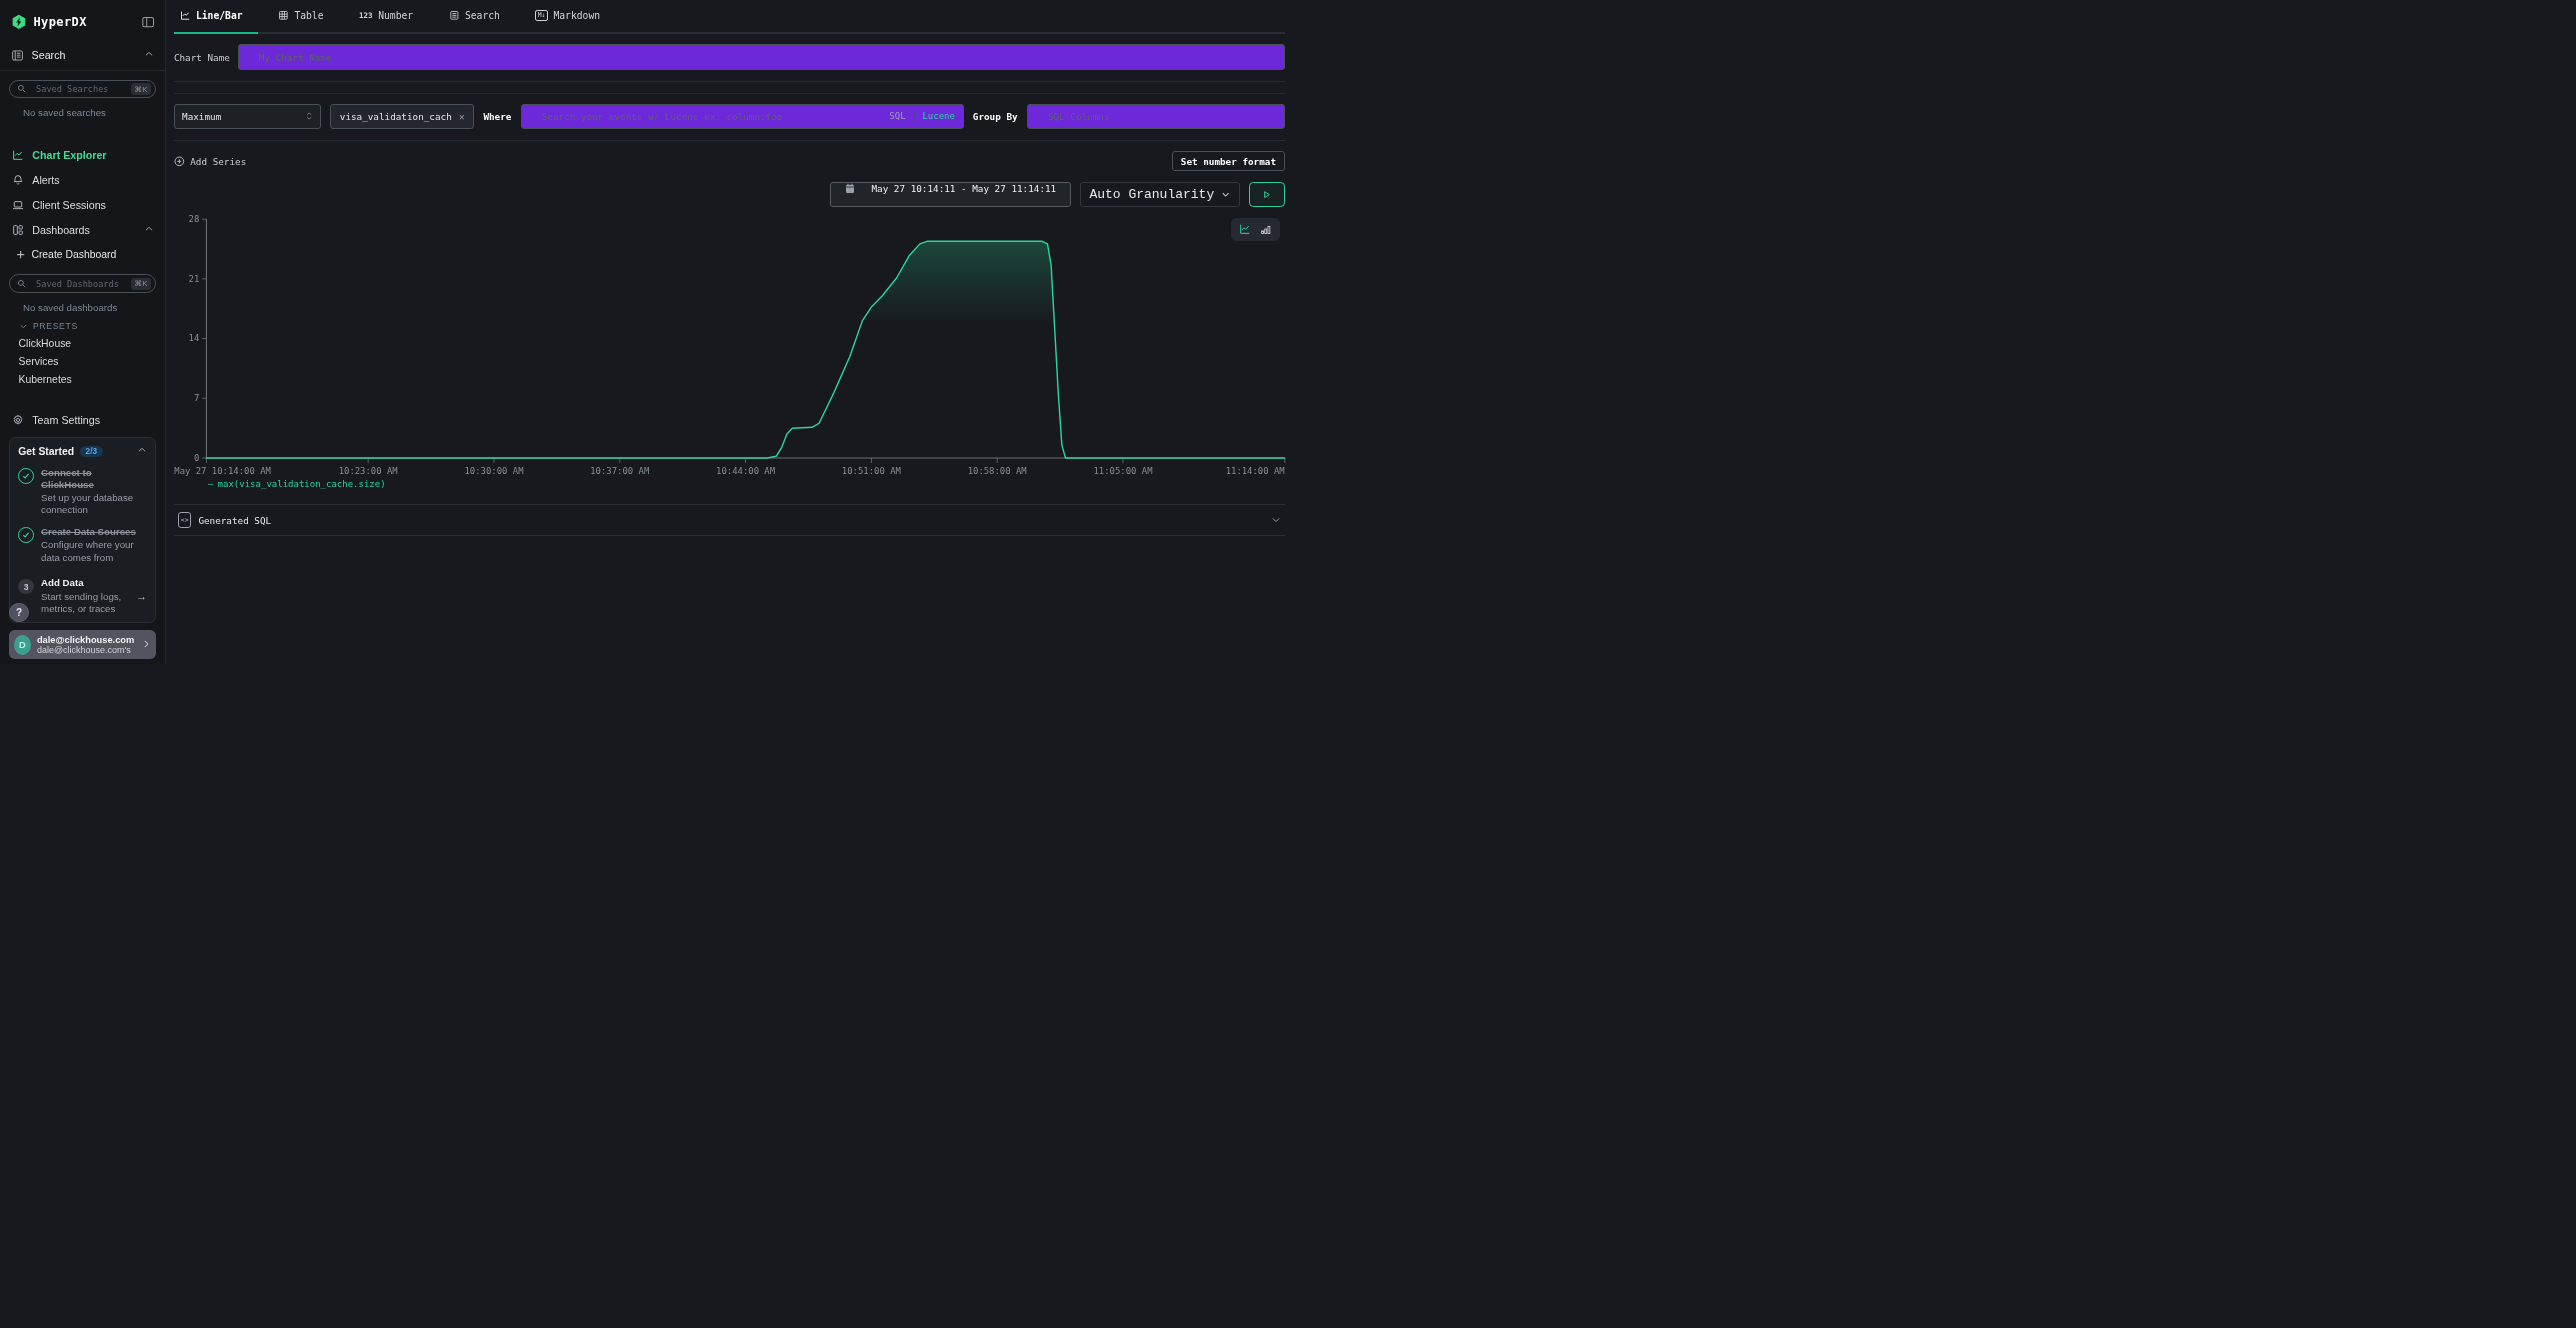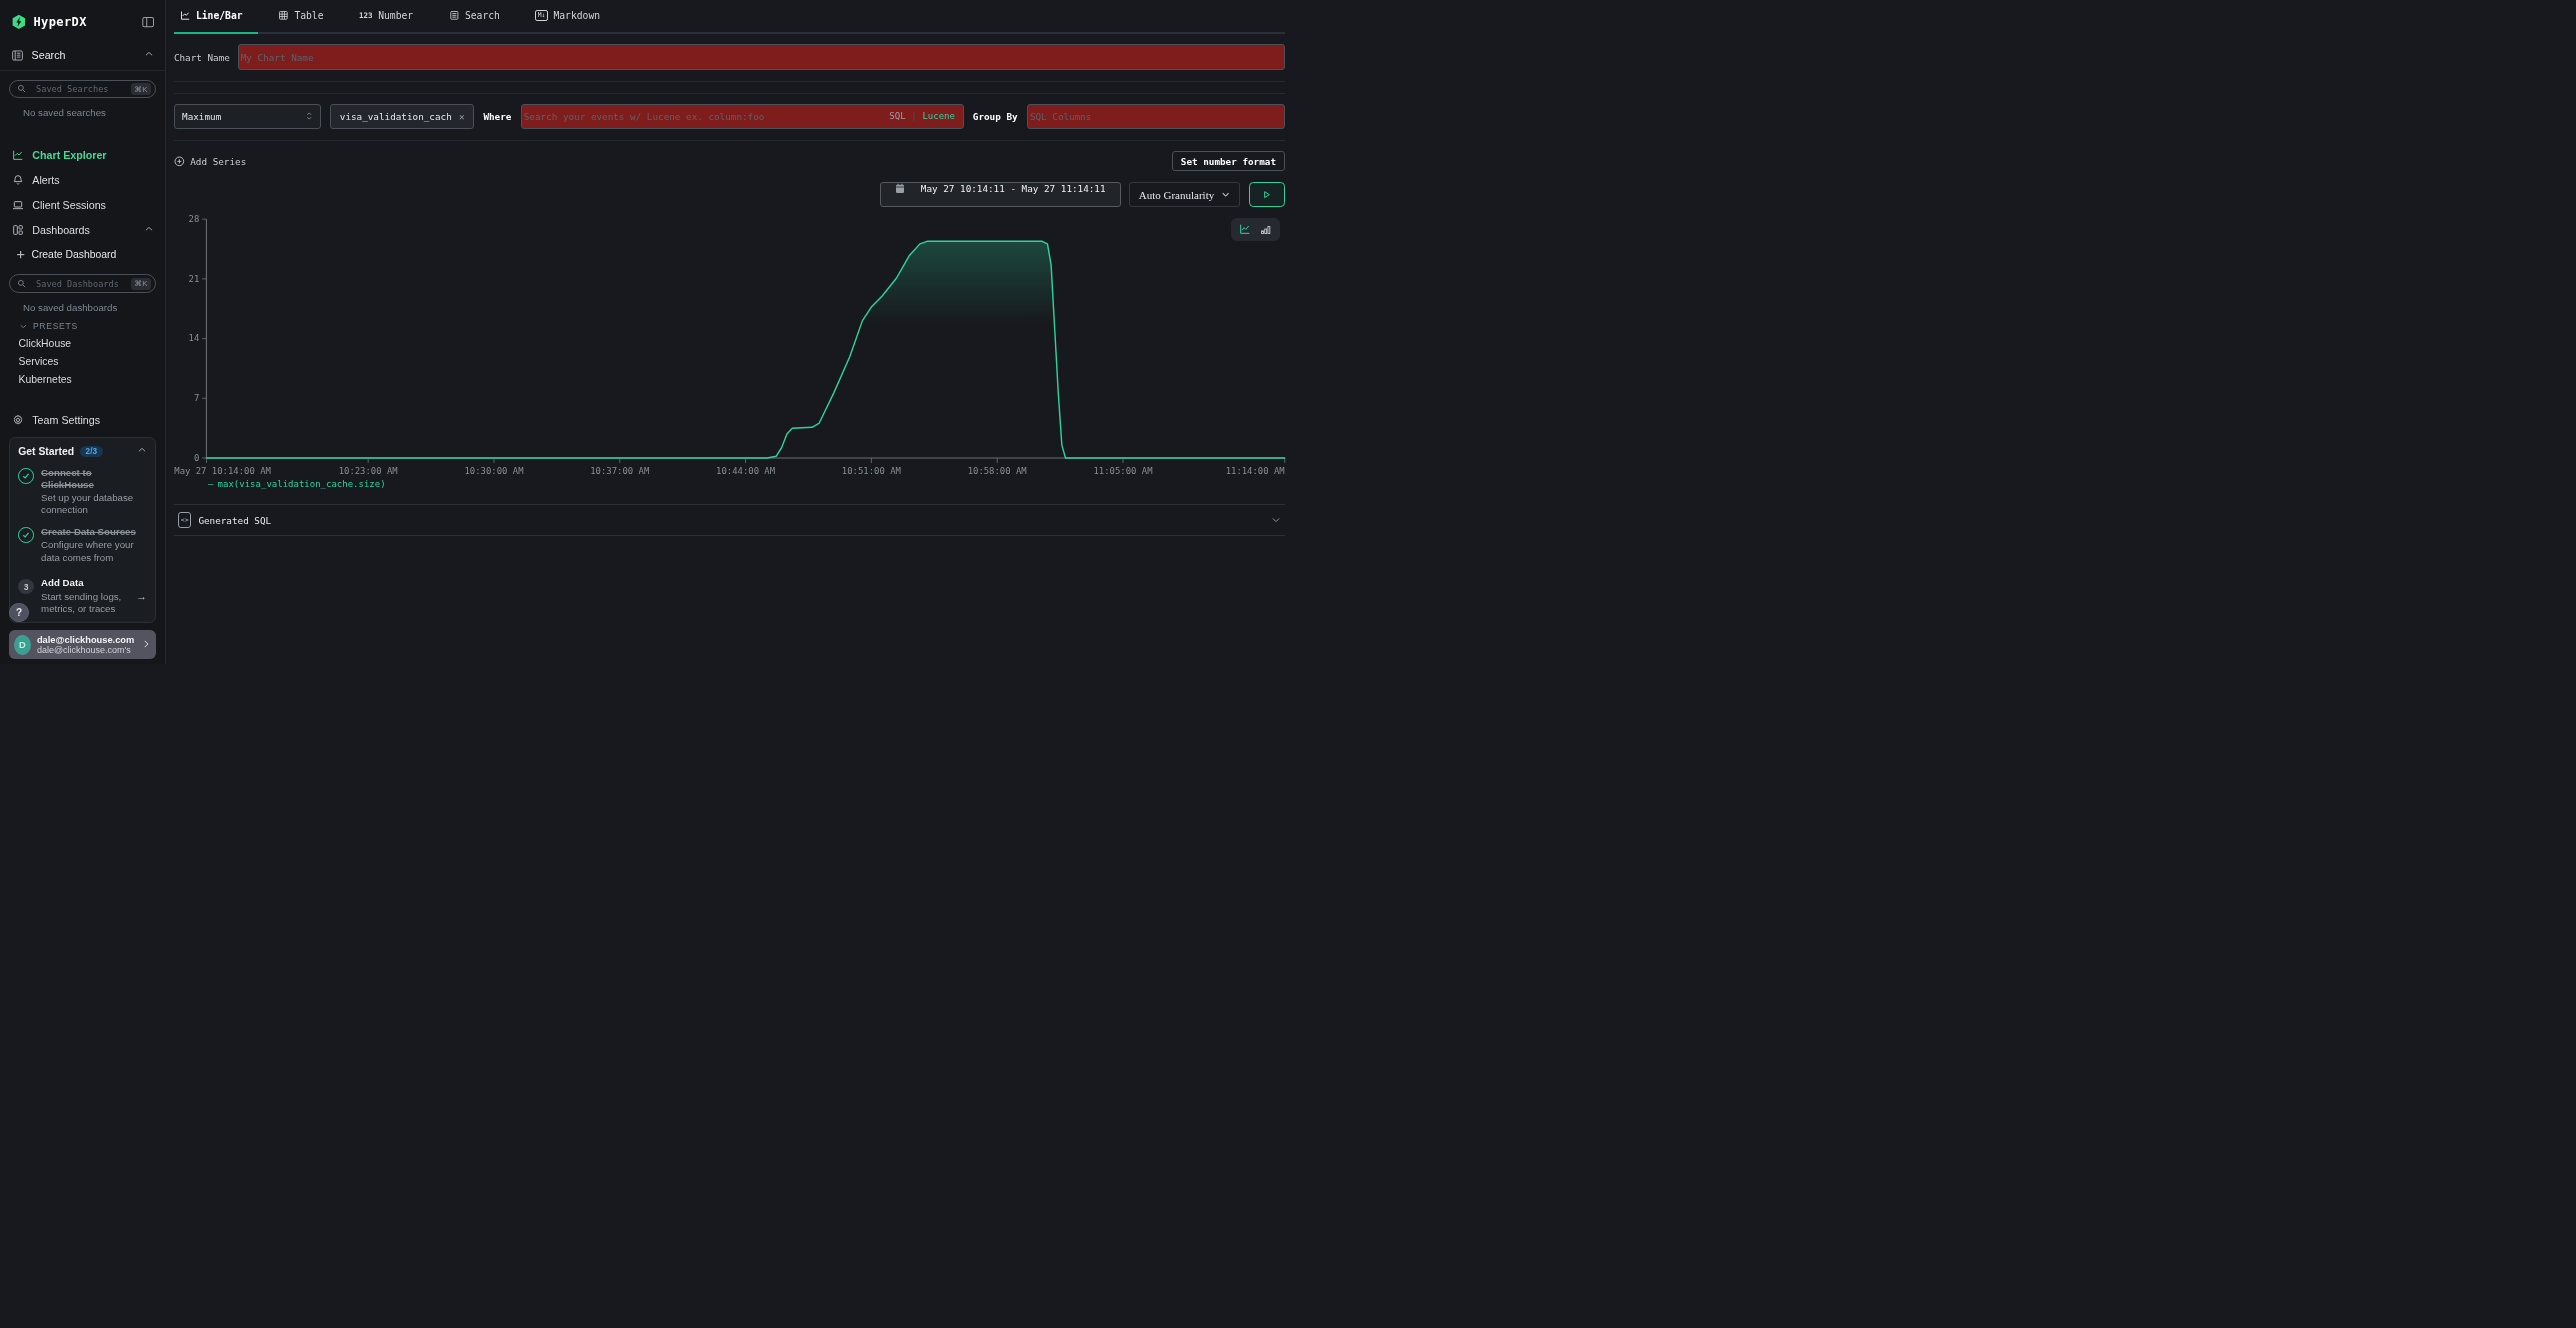--- a/index.html
+++ b/index.html
@@ -82,22 +82,22 @@
   .tab.active { color:#ffffff; font-weight:bold; }
   .tab-track { height:2.9px; background:#2b2e34; position:relative; }
   .tab-track .seg { position:absolute; left:0; top:0; height:2.9px; width:84px; background:#12b886; }
   .num-ic { font-size:7.5px; font-weight:bold; letter-spacing:0; }
   .md-ic { border:0.9px solid #d2d4d8; border-radius:2.1px; font-size:6.4px; padding:0 1.4px; line-height:8.6px; }
 
   .content { padding:0 6.4px 0 7.9px; display:flex; flex-direction:column; }
   .frow { display:flex; align-items:center; }
   .flabel { font-family:"DejaVu Sans Mono","Liberation Mono",monospace; font-size:9.3px; color:#c8ccd1; white-space:nowrap; }
   .inp {
-    background:#7f1d1d; border:0.7px solid #4a5057; border-radius:2.9px; color:#e6e8ea;
-    font-family:"DejaVu Sans Mono","Liberation Mono",monospace; font-size:9.3px; padding:0 2px; outline:none;
+    background:#6d28d9; border:0.7px solid #4a5057; border-radius:2.9px; color:#e6e8ea;
+    font-family:"DejaVu Sans Mono","Liberation Mono",monospace; font-size:9.3px; padding:0 20px; outline:none;
   }
   .inp::placeholder { color:#5a616a; }
   .divider { border-bottom:0.7px solid #26292f; }
   .selectbox {
     background:#1d2025; border:0.7px solid #4a5057; border-radius:2.9px; height:21.5px;
     display:flex; align-items:center; gap:5.7px; padding:0 7.2px; cursor:pointer;
     font-family:"DejaVu Sans Mono","Liberation Mono",monospace; font-size:9.3px; color:#e6e8ea;
   }
   .updown { margin-left:auto; color:#8a9099; display:flex; flex-direction:column; line-height:4.3px; font-size:5.7px; }
   .tagbox {
@@ -118,21 +118,21 @@
   .btn-outline {
     border:0.7px solid #4a5057; border-radius:2.9px; background:transparent; color:#fff;
     font-family:"DejaVu Sans Mono","Liberation Mono",monospace; font-weight:bold; font-size:9.3px;
     padding:3.6px 7.9px; cursor:pointer;
   }
   .tools-row { display:flex; justify-content:flex-end; align-items:center; gap:8.6px; margin-top:10.7px; }
   .datebox { height:25px; background:#212429; border:0.7px solid #565b62; border-radius:2.9px;
              display:flex; align-items:flex-start; gap:16px; padding:0 14px; cursor:pointer;
              font-family:"DejaVu Sans Mono","Liberation Mono",monospace; font-size:9.3px; color:#f0f1f3; }
   .granbox { height:25px; border:0.7px solid #33363d; border-radius:2.9px; display:flex; align-items:center; gap:7.2px;
-             padding:0 8.6px; cursor:pointer; font-family:Liberation Serif, serif; font-size:11px; color:#e6e8ea; }
+             padding:0 8.6px; cursor:pointer; font-family:Liberation Mono, monospace; font-size:13px; color:#e6e8ea; }
   .playbtn { width:36px; height:25px; border:0.7px solid #2bd49d; border-radius:4.3px; background:rgba(43,212,157,.05);
              display:flex; align-items:center; justify-content:center; cursor:pointer; color:#2bd49d; }
   .chart-wrap { position:relative; margin-top:5px; }
   .chart-type-toggle { position:absolute; top:5.7px; right:5px; background:#262a30; border-radius:5.7px;
                        display:flex; align-items:center; gap:8.6px; padding:5.7px 8.6px; cursor:pointer; }
   .legend-row { display:flex; align-items:center; gap:4.3px; margin:1.4px 0 0 34px;
                 font-family:"DejaVu Sans Mono","Liberation Mono",monospace; font-size:9px; color:#2bd49d; }
   .gensql { margin-top:15px; border-top:0.7px solid #2c2f36; border-bottom:0.7px solid #2c2f36;
             height:31.5px; display:flex; align-items:center; gap:7.2px; padding:0 4.3px; cursor:pointer; }
   .gensql .lab { font-family:"DejaVu Sans Mono","Liberation Mono",monospace; font-size:9.3px; color:#e6e8ea; flex:1; }

